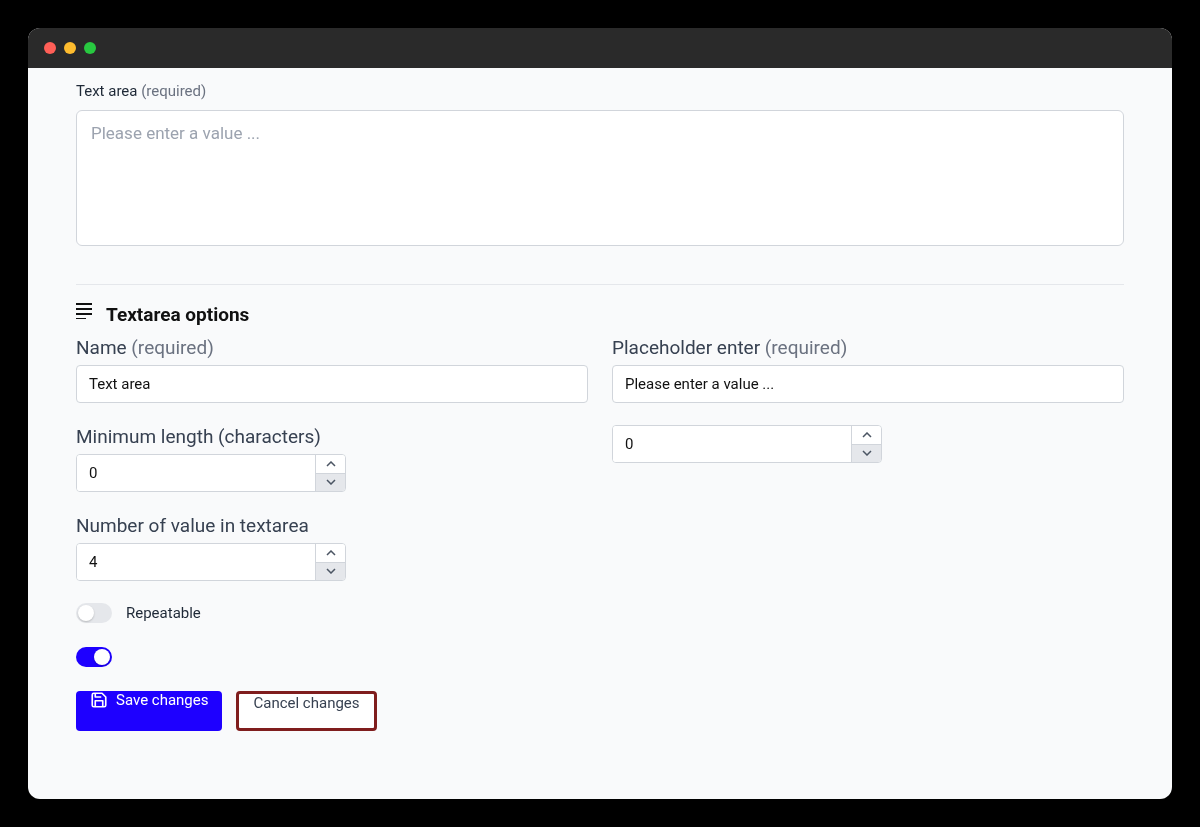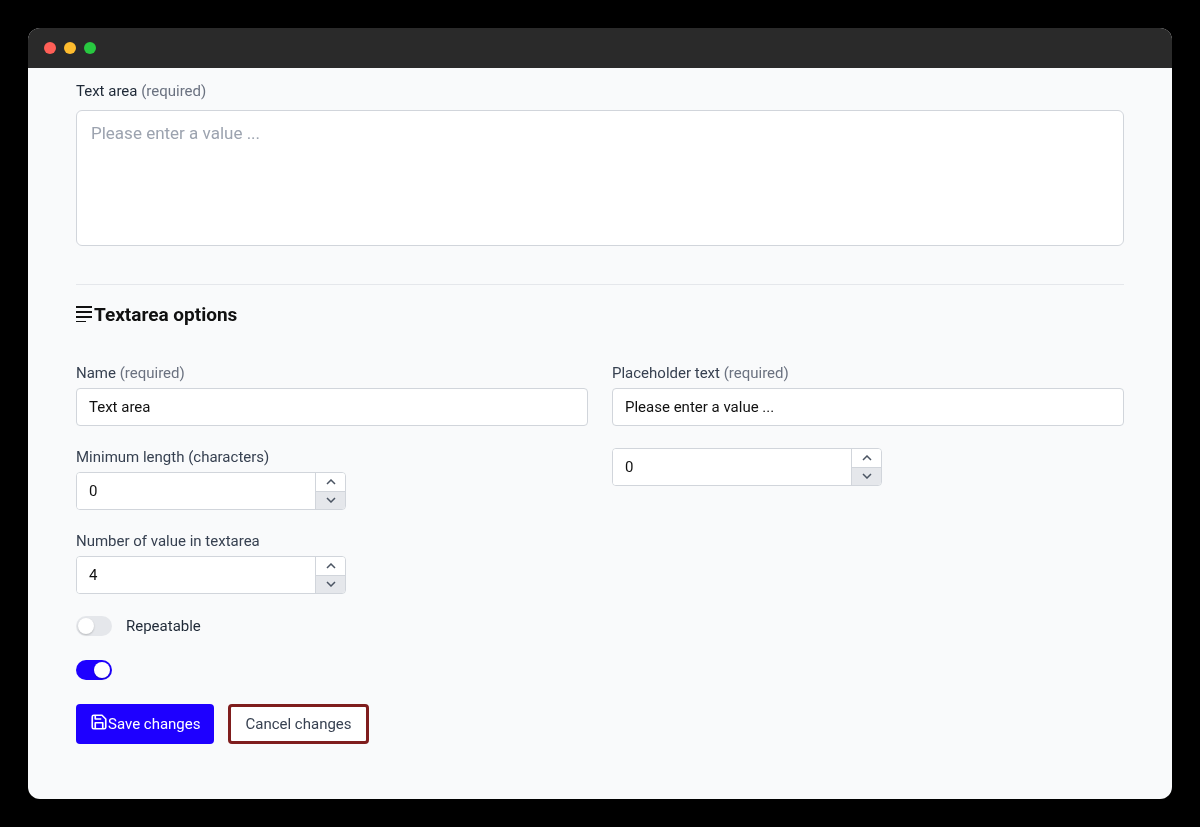--- a/index.html
+++ b/index.html
@@ -57,39 +57,40 @@
     font-family: inherit;
   }
   .textarea-preview::placeholder { color: #9ca3af; }
   .divider {
     border: none;
     border-top: 1px solid #e5e7eb;
     margin: 34px 0 18px 0;
   }
   .section-header {
     display: flex;
-    align-items: flex-end;
-    margin-bottom: 38px;
+    align-items: flex-start;
+    gap: 12px;
+    margin-bottom: 10px;
   }
   .section-header svg { flex-shrink: 0; }
   .section-title {
     font-size: 19px;
     font-weight: 700;
     color: #111;
   }
   .grid {
     display: grid;
     grid-template-columns: 1fr 1fr;
     column-gap: 24px;
     row-gap: 22px;
     margin-bottom: 22px;
   }
   .form-group { display: flex; flex-direction: column; }
   .form-label {
-    font-size: 15px;
+    font-size: 19px;
     color: #374151;
     margin-bottom: 6px;
   }
   .text-input {
     height: 38px;
     border: 1px solid #d1d5db;
     border-radius: 4px;
     padding: 0 12px;
     font-size: 15px;
     color: #111;
@@ -164,21 +165,22 @@
   .toggle.on .knob { left: 18px; }
   .toggle-label { font-size: 15px; color: #1f2937; }
   .button-row { display: flex; gap: 14px; margin-top: 12px; }
   .btn {
     height: 40px;
     padding: 0 14px;
     border-radius: 4px;
     font-size: 15px;
     cursor: pointer;
     display: flex;
-    align-items: center;
+    align-items: flex-start;
+    gap: 8px;
     font-family: inherit;
   }
   .btn-primary {
     background: #1e00ff;
     color: #fff;
     border: none;
   }
   .btn-secondary {
     background: #fff;
     color: #374151;
@@ -225,21 +227,21 @@
       <div class="form-group half">
         <div class="form-label">
           <span>Name</span>
           <span class="req">(required)</span>
         </div>
         <input type="text" class="text-input" value="Text area" style="">
       </div>
 
       <div class="form-group half">
         <div class="form-label">
-          <span>Placeholder text</span>
+          <span>Placeholder enter</span>
           <span class="req">(required)</span>
         </div>
         <input type="text" class="text-input" value="Please enter a value ..." style="">
       </div>
 
       <div class="form-group half">
         <div class="form-label">Minimum length (characters)</div>
         <div class="number-wrap">
           <input type="text" value="0" style="">
           <div class="spin">

